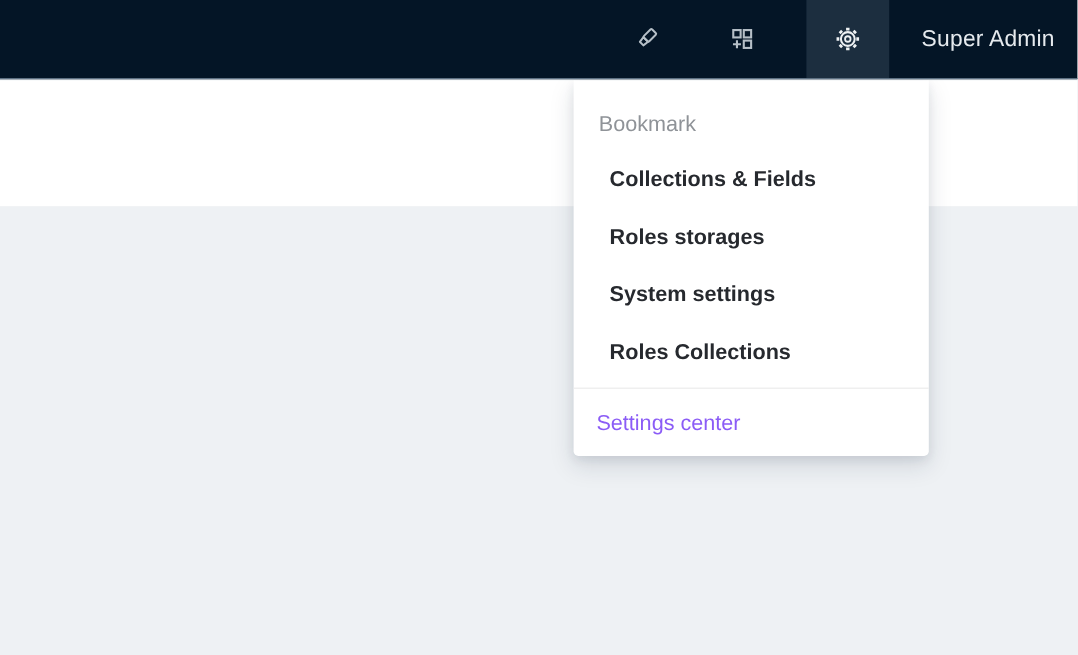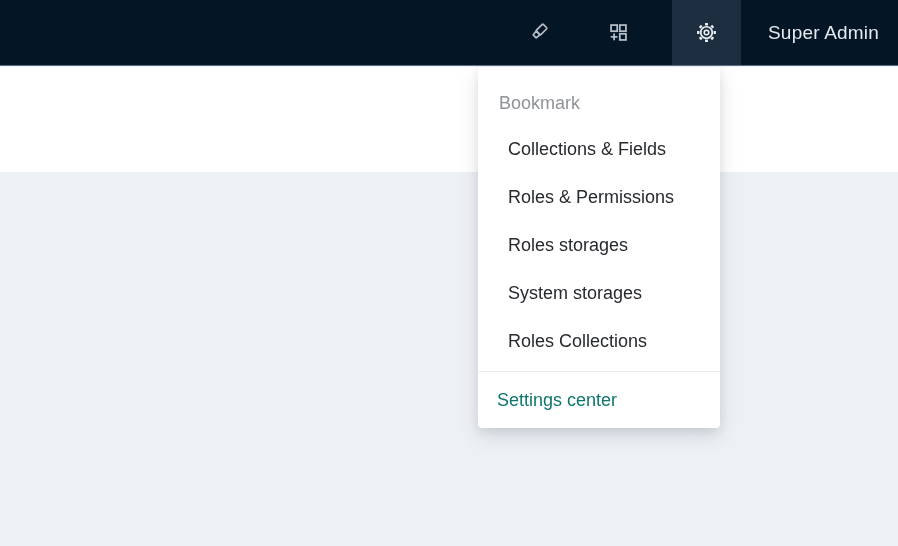--- a/index.html
+++ b/index.html
@@ -65,21 +65,21 @@
     width: 898px; height: 374px;
     background: #eef1f4;
     z-index: 1;
   }
 
   
   .dropdown {
     position: absolute;
     top: 67px;
     left: 478px;
-    width: 242px;
+    width: 296px;
     background: #ffffff;
     border-radius: 0 0 4px 4px;
     box-shadow: 0 8px 20px rgba(20, 40, 60, 0.13), 0 3px 8px rgba(20, 40, 60, 0.08);
     z-index: 10;
   }
   .menu-group { padding: 14px 0 6px 0; }
   .group-title {
     height: 44px;
     line-height: 44px;
     padding-left: 21px;
@@ -87,31 +87,32 @@
     color: #8f9398;
   }
   .menu-item {
     height: 48px;
     line-height: 48px;
     padding-left: 30px;
     font-size: 18px;
     color: #26292e;
     cursor: pointer;
     white-space: nowrap;
+    font-weight: bold;
   }
   .menu-divider {
     height: 1px;
     background: #ececec;
   }
   .footer-item {
     height: 56px;
     line-height: 56px;
     padding-left: 19px;
     font-size: 18px;
-    color: #0f766e;
+    color: #8b5cf6;
     cursor: pointer;
     white-space: nowrap;
   }
 </style>
 </head>
 <body>
 
 <header class="topbar">
   <button class="icon-btn" title="">
     <svg width="25" height="25" viewBox="0 0 24 24" fill="none" stroke="#b6bfc7" stroke-width="1.6" stroke-linejoin="round">
@@ -139,20 +140,19 @@
   <div class="user-label">Super Admin</div>
 </header>
 
 <div class="page-band"></div>
 <div class="page-body"></div>
 
 <div class="dropdown">
   <div class="menu-group">
     <div class="group-title">Bookmark</div>
     <div class="menu-item">Collections &amp; Fields</div>
-    <div class="menu-item">Roles &amp; Permissions</div>
     <div class="menu-item">Roles storages</div>
-    <div class="menu-item">System storages</div>
+    <div class="menu-item">System settings</div>
     <div class="menu-item">Roles Collections</div>
   </div>
   <div class="menu-divider"></div>
   <div class="footer-item">Settings center</div>
 </div>
 
 </body></html>

